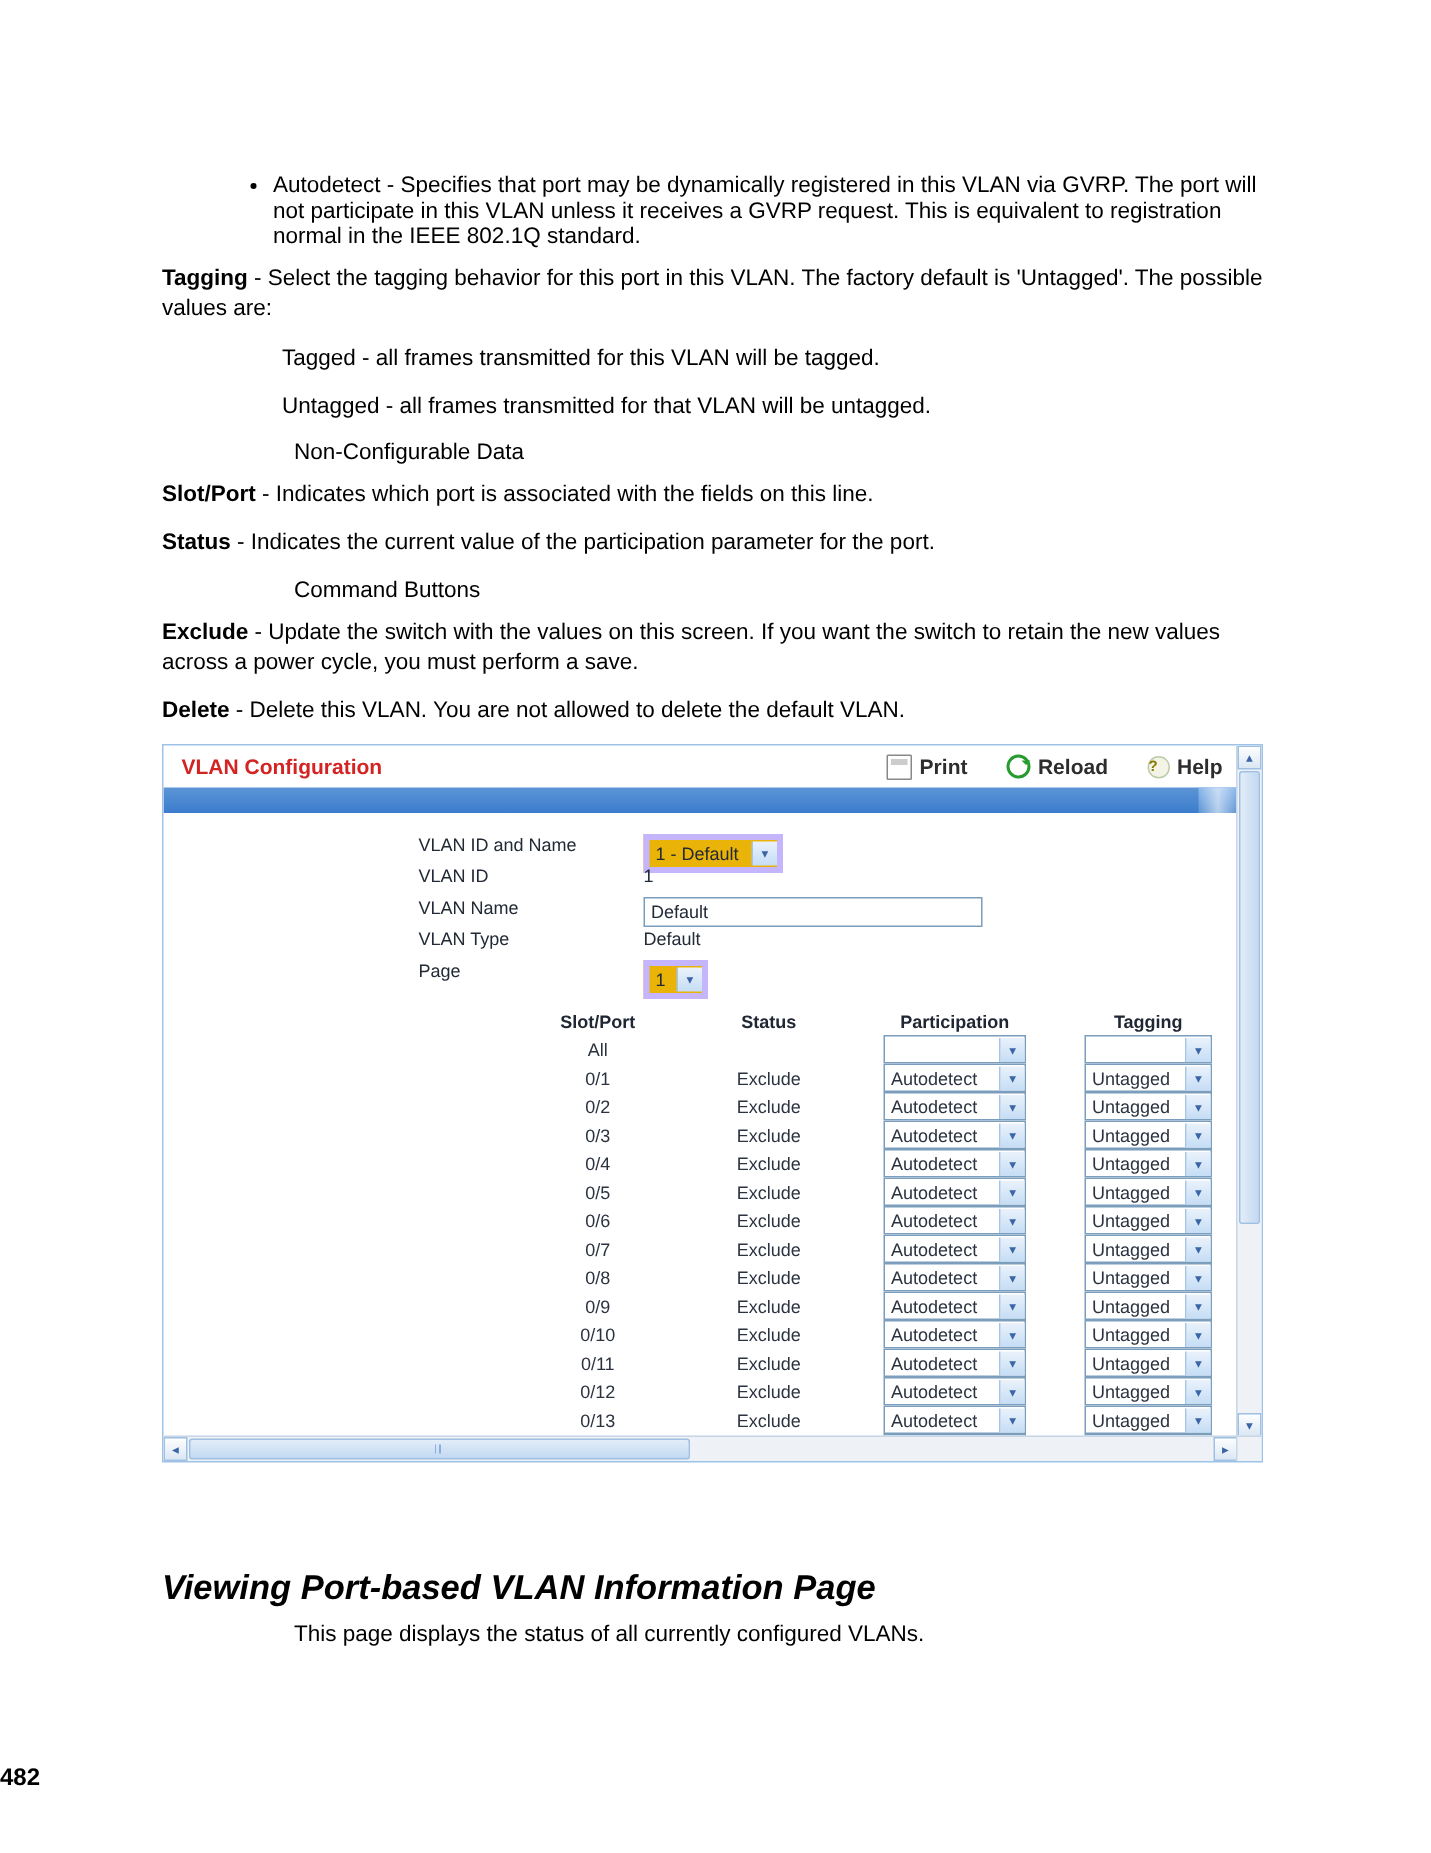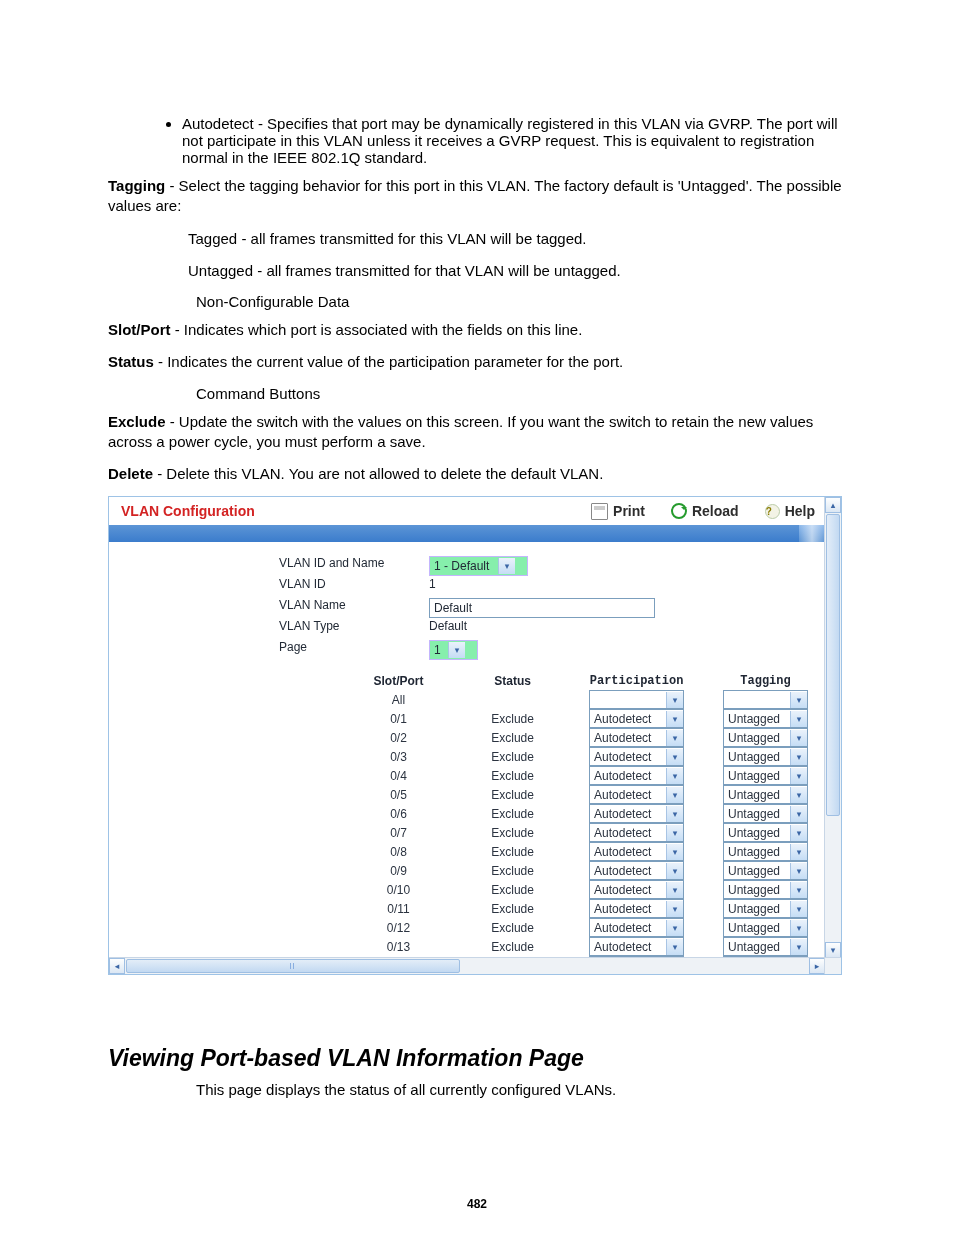--- a/index.html
+++ b/index.html
@@ -22,21 +22,21 @@
     margin: 0 0 10px 0;
     padding-left: 74px;
   }
   ul.bullet li { padding-left: 0; }
   p { margin: 0 0 12px 0; line-height: 1.35; }
   .def p, .indent { padding-left: 40px; margin-bottom: 12px; }
   .indent { margin: 0 0 12px 40px; }
   .sub-h { font-weight: normal; margin-left: 88px; margin-bottom: 10px; }
   .section-title { font-weight: bold; font-style: italic; font-size: 23px; margin-top: 70px; margin-bottom: 8px;}
   .section-body { margin-left: 88px; margin-bottom: 10px; }
-  .pg-num { text-align: center; font-weight: bold; font-size: 12px; position: absolute; bottom: 24px; left: 0; right: 0;}
+  .pg-num { font-weight: bold; font-size: 16px; position: absolute; bottom: 40px; left: 0; right: 0;}
   b { font-weight: bold; }
 
   
   .app-shot {
     width: 734px;
     height: 479px;
     margin: 10px 0 0 0;
     border: 1px solid #9ec3e6;
     background: #fff;
     position: relative;
@@ -111,21 +111,21 @@
 
   .bluebar { height: 17px; background: linear-gradient(#5c95d6,#3b7ccc); }
   .bluebar .shine { float:right; height:100%; width:26px; background: linear-gradient(90deg, rgba(255,255,255,0) 0%, rgba(255,255,255,0.55) 50%, rgba(255,255,255,0) 100%), linear-gradient(#8cb8eb,#5b93d3);}
 
   .form-area { padding: 14px 0 0 170px; }
   .frow { display: flex; height: 21px; }
   .flabel { width: 150px; color: #222a36; }
   .fval { color: #222a36; }
   .mini-select {
     display: inline-flex; align-items: center;
-    border: 1px solid #c4b5fd; background: #86efac; height: 18px; padding: 0 12px 0 4px;
+    border: 4px solid #c4b5fd; background: #eab308; height: 18px; padding: 0 0 0 4px;
   }
   .mini-select .txt { min-width: 10px; padding-right: 4px; }
   .dd-btn {
     width: 16px; height: 16px;
     background: linear-gradient(#eaf2fb,#c5ddf5);
     border-left: 1px solid #a8c4e4;
     display: flex; align-items: center; justify-content: center;
     color: #3b66a5; font-size: 9px;
   }
   .txt-input {
@@ -140,21 +140,21 @@
     display: flex; align-items: center; height: 19px;
   }
   .grid-head { font-weight: bold; color: #202734; }
   .c-port { width: 120px; text-align: center; }
   .c-status { width: 110px; text-align: center; }
   .c-part { width: 140px; text-align: center; display:flex; justify-content:center;}
   .c-tag { width: 120px; text-align: center; display:flex; justify-content:center;}
   .cell-select { display: inline-flex; align-items:center; border:1px solid #7b9ebd; background:#fff; height:17px;}
   .cell-select .txt { width: 68px; padding: 0 4px; text-align:left;}
   .c-tag .cell-select .txt { width: 58px;}
-  .grid-head .c-part, .grid-head .c-tag { display:block;font-family:Liberation Mono, monospace;}
+  .grid-head .c-part, .grid-head .c-tag { display:block;}
 </style>
 </head>
 <body>
 
 <div class="page">
 
   <ul class="bullet">
     <li>
       <span><span>Autodetect</span><span> - Specifies that port may be dynamically registered in this VLAN via GVRP. The port will not participate in this VLAN unless it receives a GVRP request. This is equivalent to registration normal in the IEEE 802.1Q standard.</span></span>
     </li>

